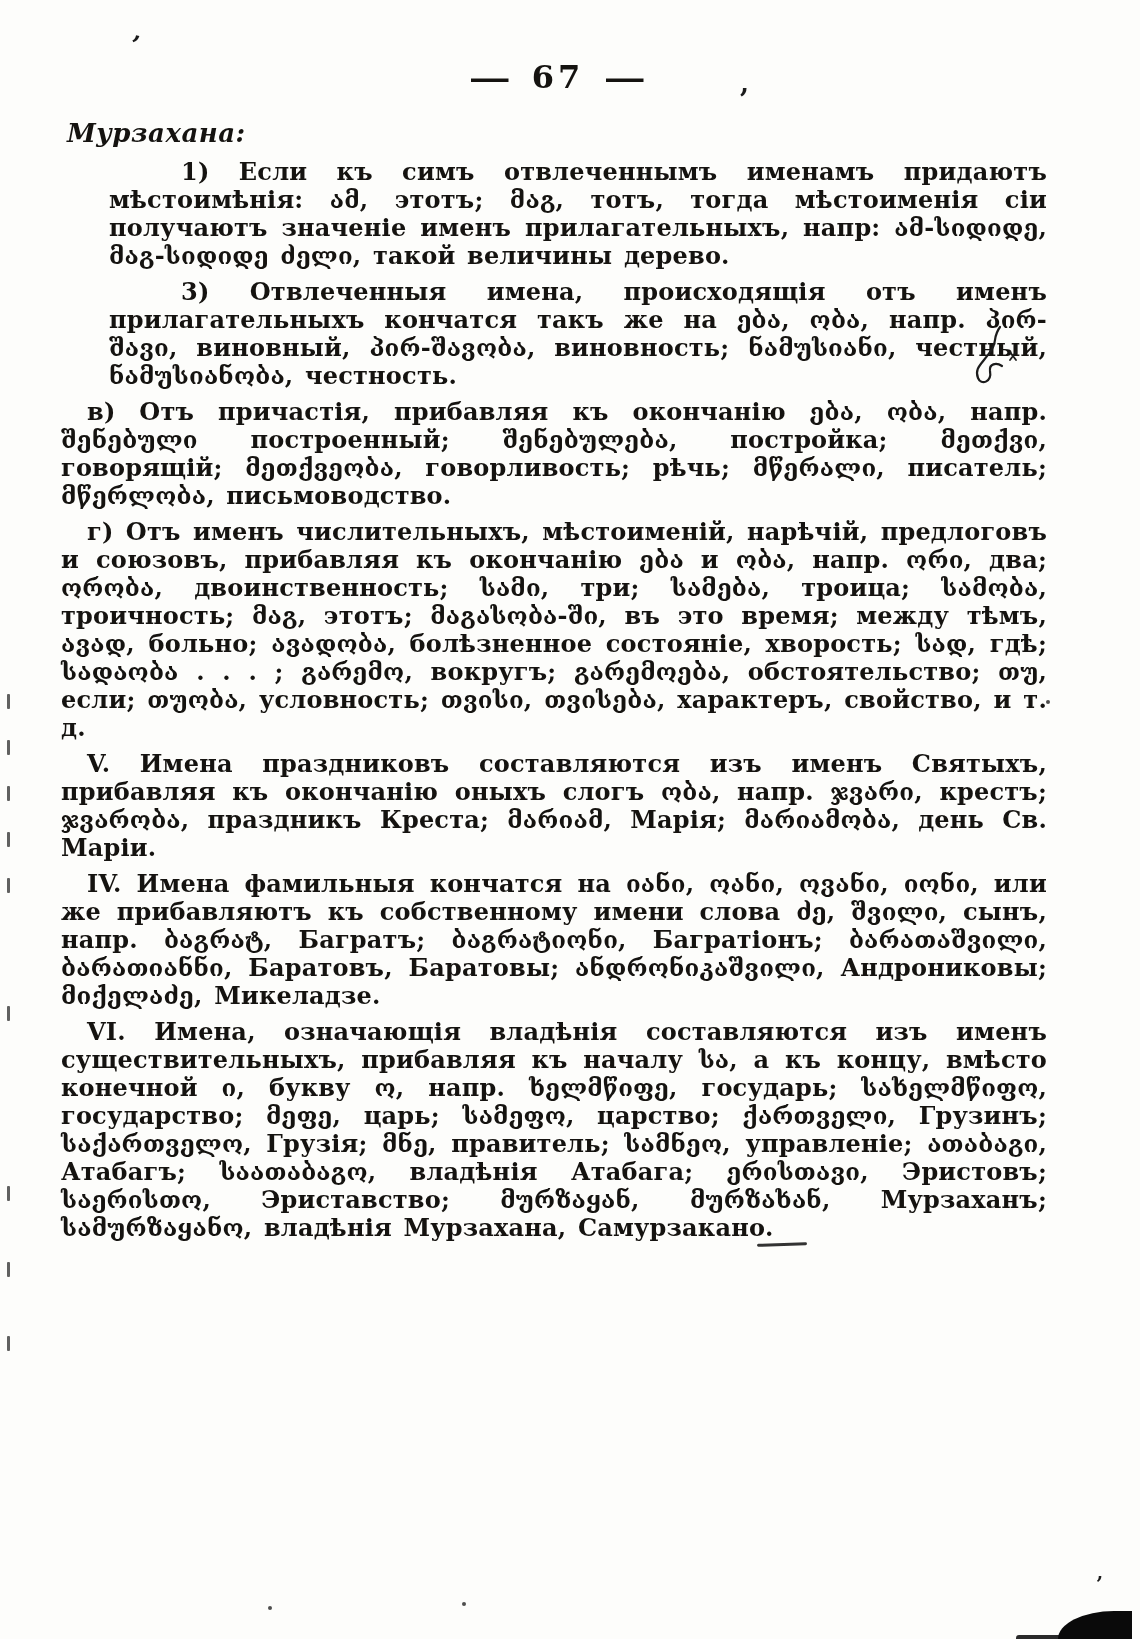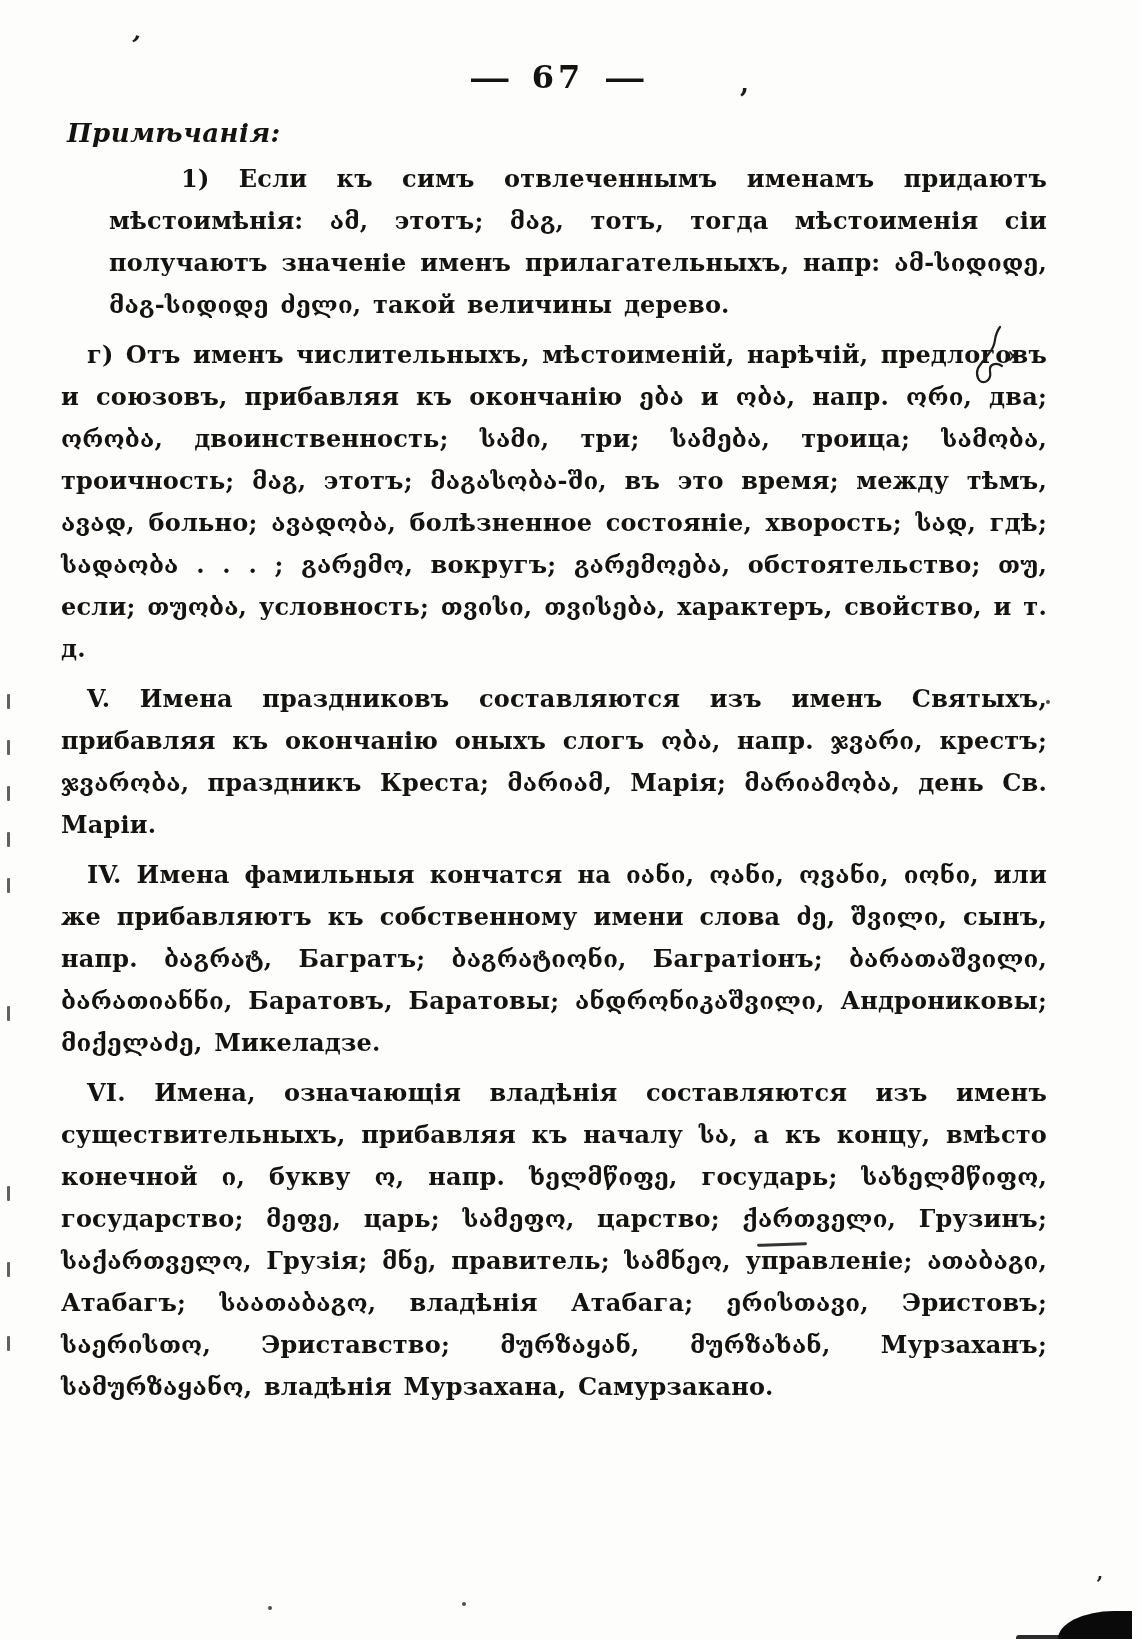--- a/index.html
+++ b/index.html
@@ -42,21 +42,21 @@
     font-weight: bold;
     font-size: 26px;
     margin: 0 0 10px 6px;
     letter-spacing: 0.5px;
   }
   p.para {
     margin: 8px;
     text-align: justify;
     font-weight: bold;
     font-size: 24px;
-    line-height: 42px;
+    line-height: 28px;
     word-spacing: 3px;
     letter-spacing: 0.2px;
   }
   p.para.block-indent {
     margin-left: 48px;
     text-indent: 72px;
   }
   p.para.flush {
     margin-left: 0;
     text-indent: 26px;
@@ -109,23 +109,25 @@
 </style>
 </head>
 <body>
 
 <div class="page">
 
   <div class="page-header">
     <span class="dash">—</span><span class="page-num">67</span><span class="dash">—</span>
   </div>
 
-  <div class="notes-heading">Примѣчанія:</div>
+  <div class="notes-heading">Мурзахана:</div>
 
   <p class="para block-indent">1) Если къ симъ отвлеченнымъ именамъ придаютъ мѣстоимѣнія: ამ, этотъ; მაგ, тотъ, тогда мѣстоименія сіи получаютъ значеніе именъ прилагательныхъ, напр: ამ-სიდიდე, მაგ-სიდიდე ძელი, такой величины дерево.</p>
+  <p class="para block-indent">3) Отвлеченныя имена, происходящія отъ именъ прилагательныхъ кончатся такъ же на ება, ობა, напр. პირ-შავი, виновный, პირ-შავობა, виновность; ნამუსიანი, честный, ნამუსიანობა, честность.</p>
+  <p class="para flush">в) Отъ причастія, прибавляя къ окончанію ება, ობა, напр. შენებული построенный; შენებულება, постройка; მეთქვი, говорящій; მეთქვეობა, говорливость; рѣчь; მწერალი, писатель; მწერლობა, письмоводство.</p>
   <p class="para flush">г) Отъ именъ числительныхъ, мѣстоименій, нарѣчій, предлоговъ и союзовъ, прибавляя къ окончанію ება и ობა, напр. ორი, два; ორობა, двоинственность; სამი, три; სამება, троица; სამობა, троичность; მაგ, этотъ; მაგასობა-ში, въ это время; между тѣмъ, ავად, больно; ავადობა, болѣзненное состояніе, хворость; სად, гдѣ; სადაობა . . . ; გარემო, вокругъ; გარემოება, обстоятельство; თუ, если; თუობა, условность; თვისი, თვისება, характеръ, свойство, и т. д.</p>
   <p class="para flush">V. Имена праздниковъ составляются изъ именъ Святыхъ, прибавляя къ окончанію оныхъ слогъ ობა, напр. ჯვარი, крестъ; ჯვარობა, праздникъ Креста; მარიამ, Марія; მარიამობა, день Св. Маріи.</p>
   <p class="para flush">IV. Имена фамильныя кончатся на იანი, ოანი, ოვანი, იონი, или же прибавляютъ къ собственному имени слова ძე, შვილი, сынъ, напр. ბაგრატ, Багратъ; ბაგრატიონი, Багратіонъ; ბარათაშვილი, ბარათიანნი, Баратовъ, Баратовы; ანდრონიკაშვილი, Андрониковы; მიქელაძე, Микеладзе.</p>
   <p class="para flush">VI. Имена, означающія владѣнія составляются изъ именъ существительныхъ, прибавляя къ началу სა, а къ концу, вмѣсто конечной ი, букву ო, напр. ხელმწიფე, государь; სახელმწიფო, государство; მეფე, царь; სამეფო, царство; ქართველი, Грузинъ; საქართველო, Грузія; მნე, правитель; სამნეო, управленіе; ათაბაგი, Атабагъ; საათაბაგო, владѣнія Атабага; ერისთავი, Эристовъ; საერისთო, Эриставство; მურზაყან, მურზახან, Мурзаханъ; სამურზაყანო, владѣнія Мурзахана, Самурзакано.</p>
 
 </div>
 
 <span class="ink tick-top-left">’</span>
 <span class="ink comma-header">,</span>
 

